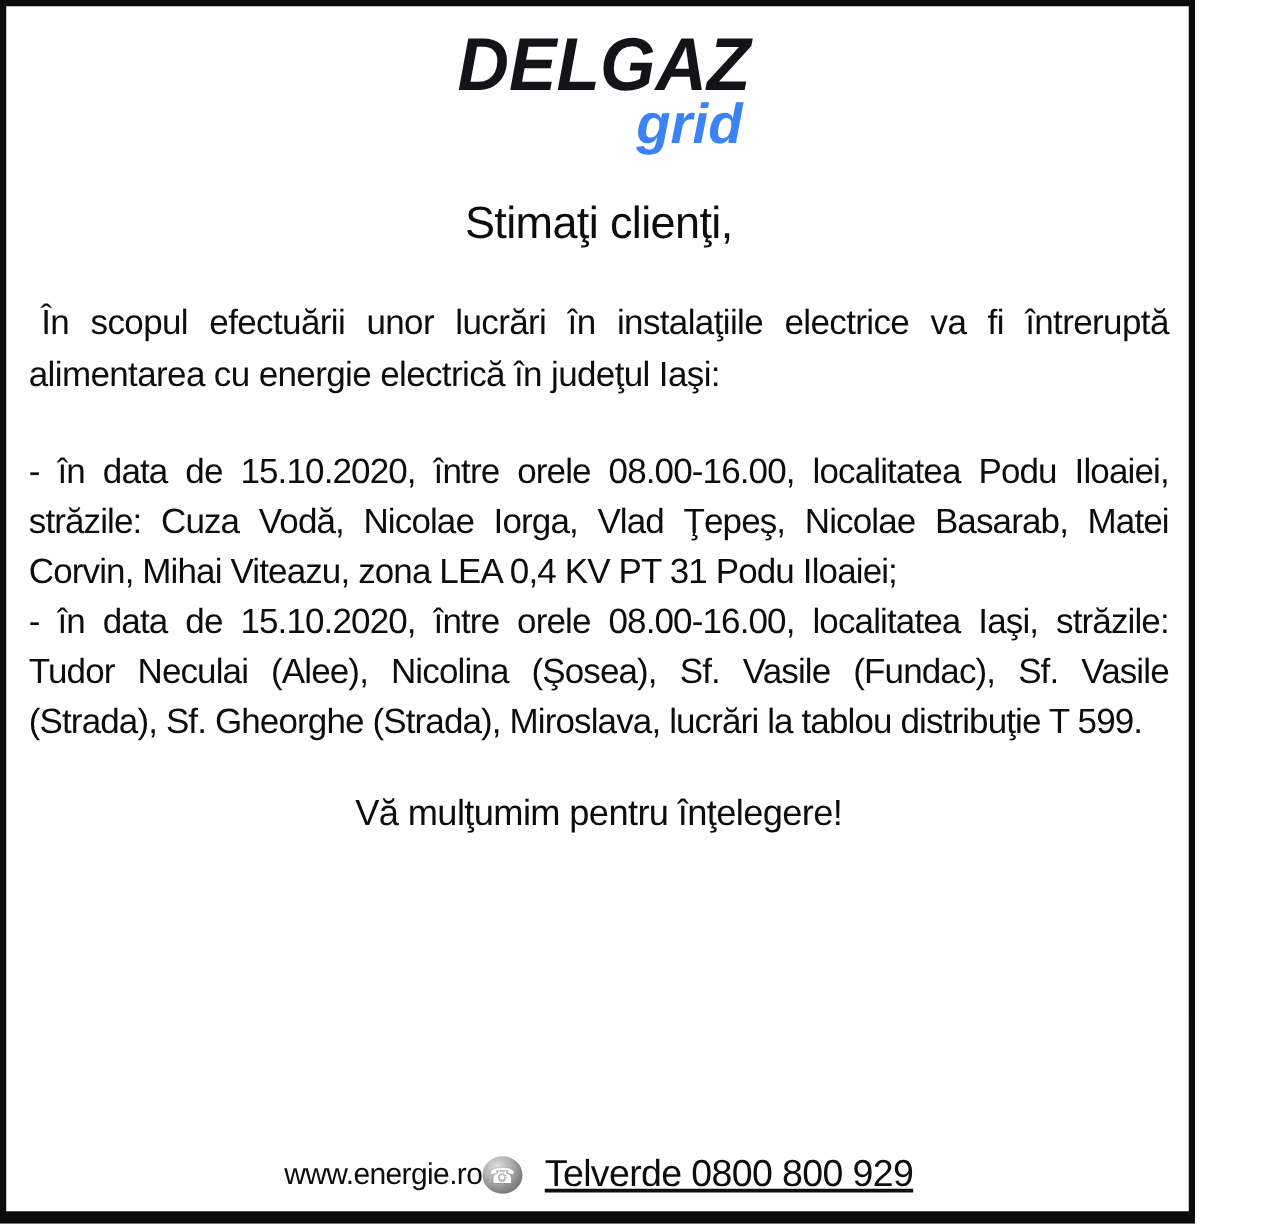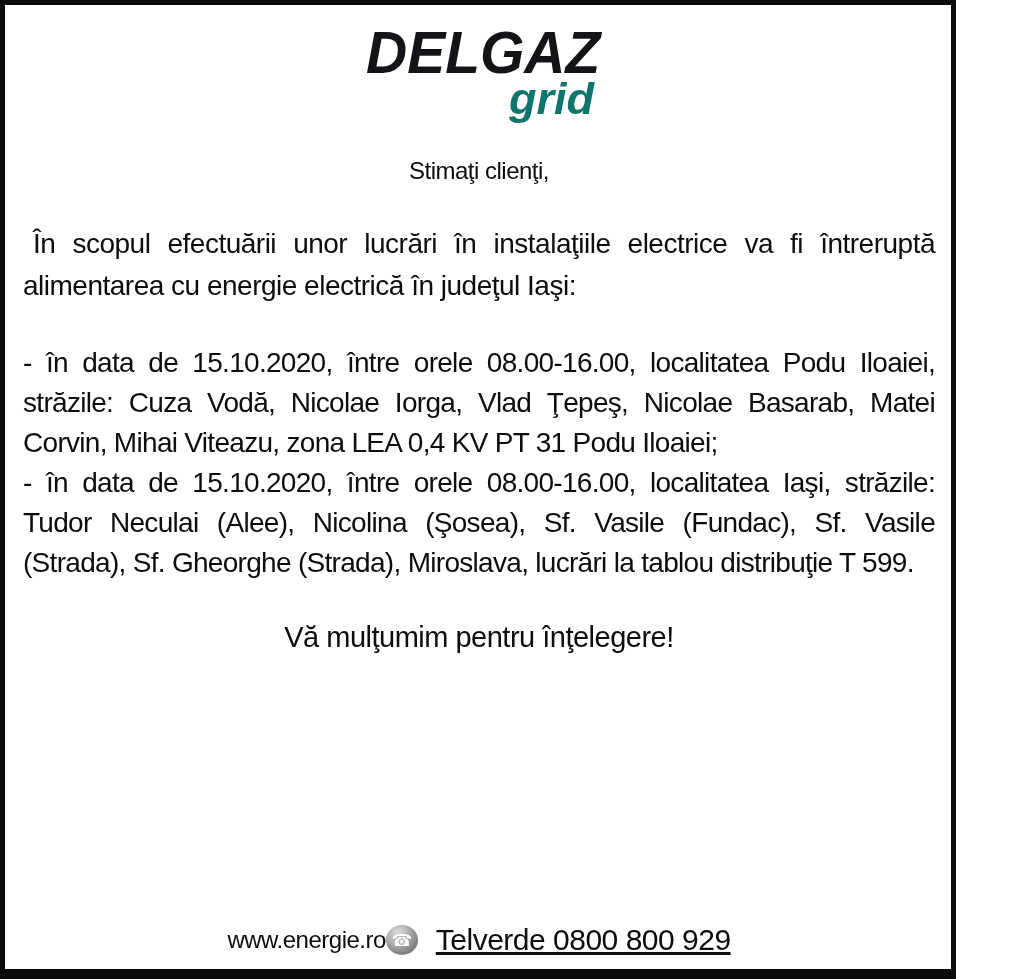--- a/index.html
+++ b/index.html
@@ -37,26 +37,26 @@
     display: block;
     transform: scaleY(1.05);
     transform-origin: left top;
   }
   .logo-secondary {
     display: block;
     text-align: right;
     font-size: 45px;
     font-weight: bold;
     font-style: italic;
-    color: #0f766e;
+    color: #3b82f6;
     margin-top: -4px;
     padding-right: 4px;
   }
   .greeting {
-    font-size: 24px;
+    font-size: 36px;
     letter-spacing: -0.5px;
     margin: 36px 0 0 0;
   }
   .intro {
     font-size: 28px;
     letter-spacing: -0.5px;
     line-height: 42px;
     text-align: justify;
     text-indent: 10px;
     margin: 38px 0 0 0;

